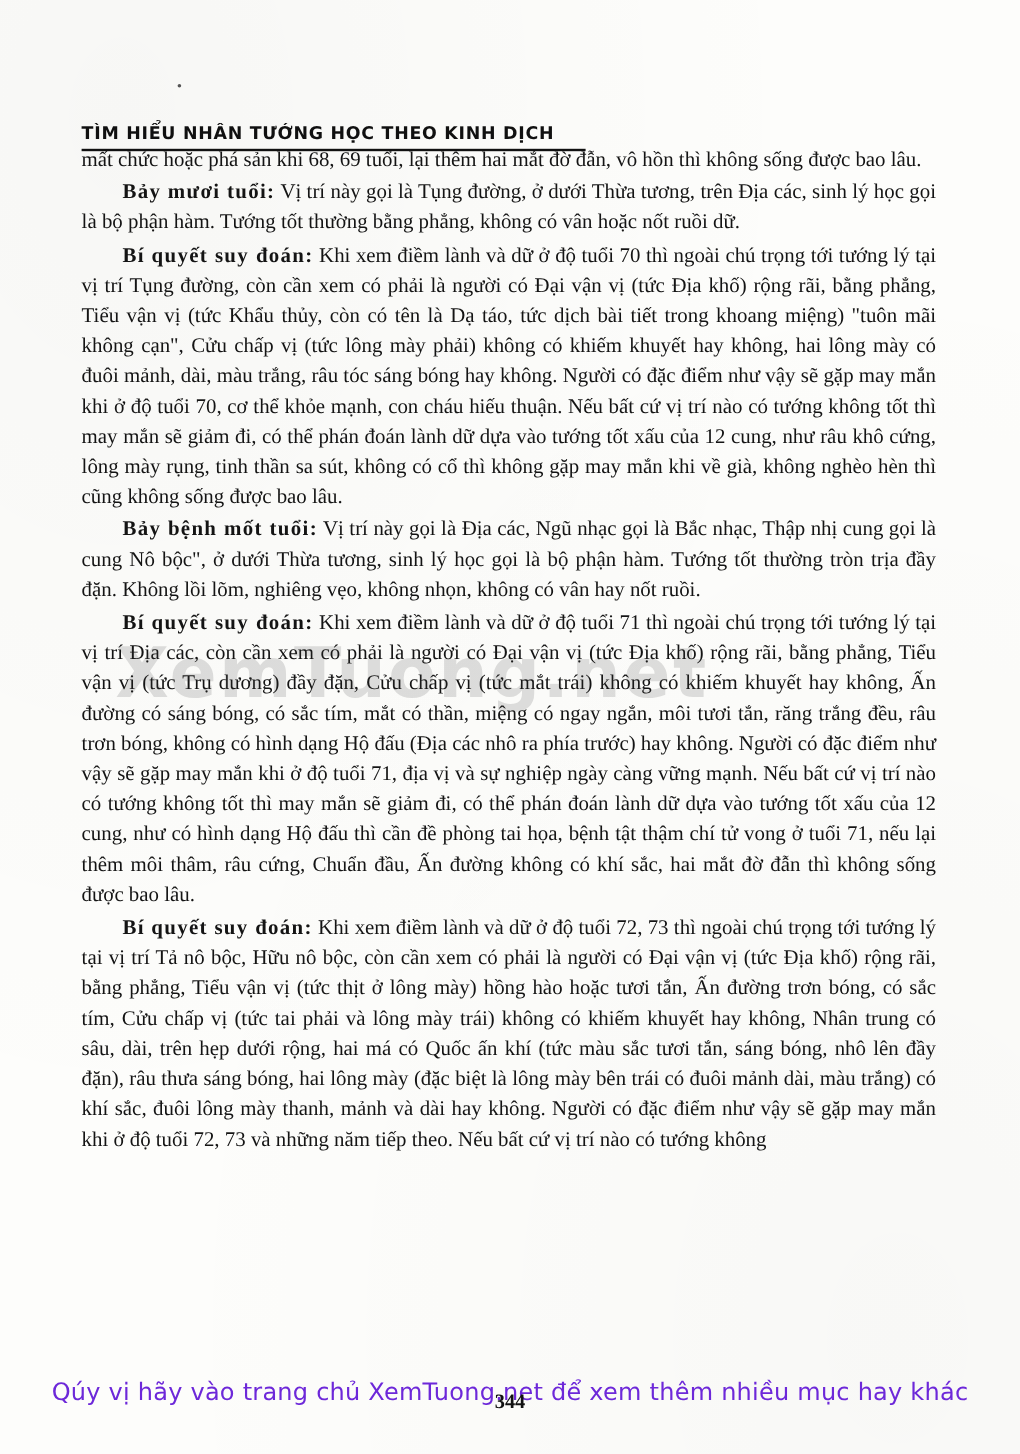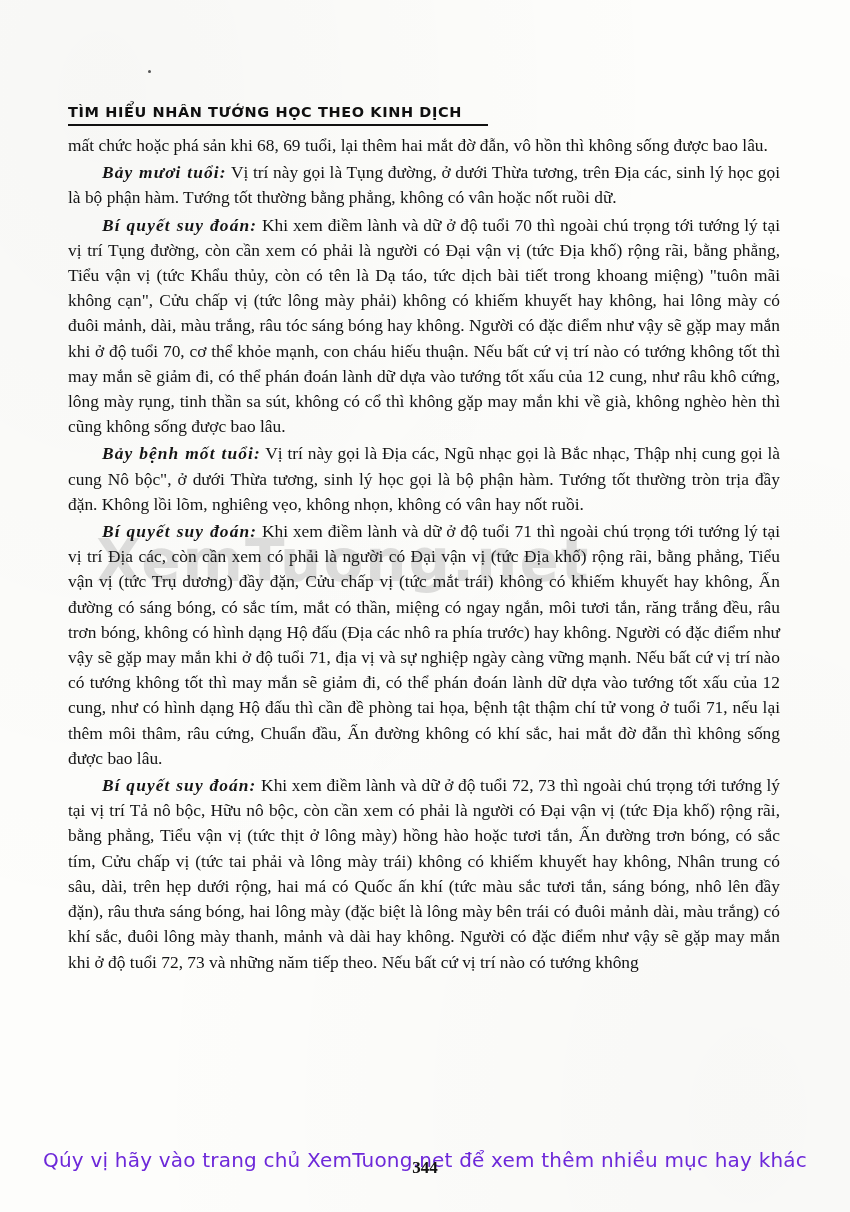--- a/index.html
+++ b/index.html
@@ -51,41 +51,40 @@
     left: 148px;
     top: 70px;
     width: 3px;
     height: 3px;
     background: #555;
     border-radius: 50%;
   }
   .body-text {
     position: absolute;
     left: 68px;
-    top: 133px;
+    top: 120px;
     width: 712px;
     font-size: 17.4px;
     line-height: 25.2px;
     text-align: justify;
     text-justify: inter-word;
   }
   .para {
     margin: 0 0 2px 0;
     text-indent: 0;
   }
   .para.indent {
     text-indent: 34px;
   }
   .lead {
     font-weight: bold;
     letter-spacing: 0.3px;
   }
   .lead.spaced {
     letter-spacing: 1.1px;
-    font-style: italic;
   }
   .watermark {
     position: absolute;
     left: 96px;
     top: 527px;
     width: 660px;
     text-align: left;
     font-family: "DejaVu Sans", sans-serif;
     font-weight: bold;
     font-size: 58px;

